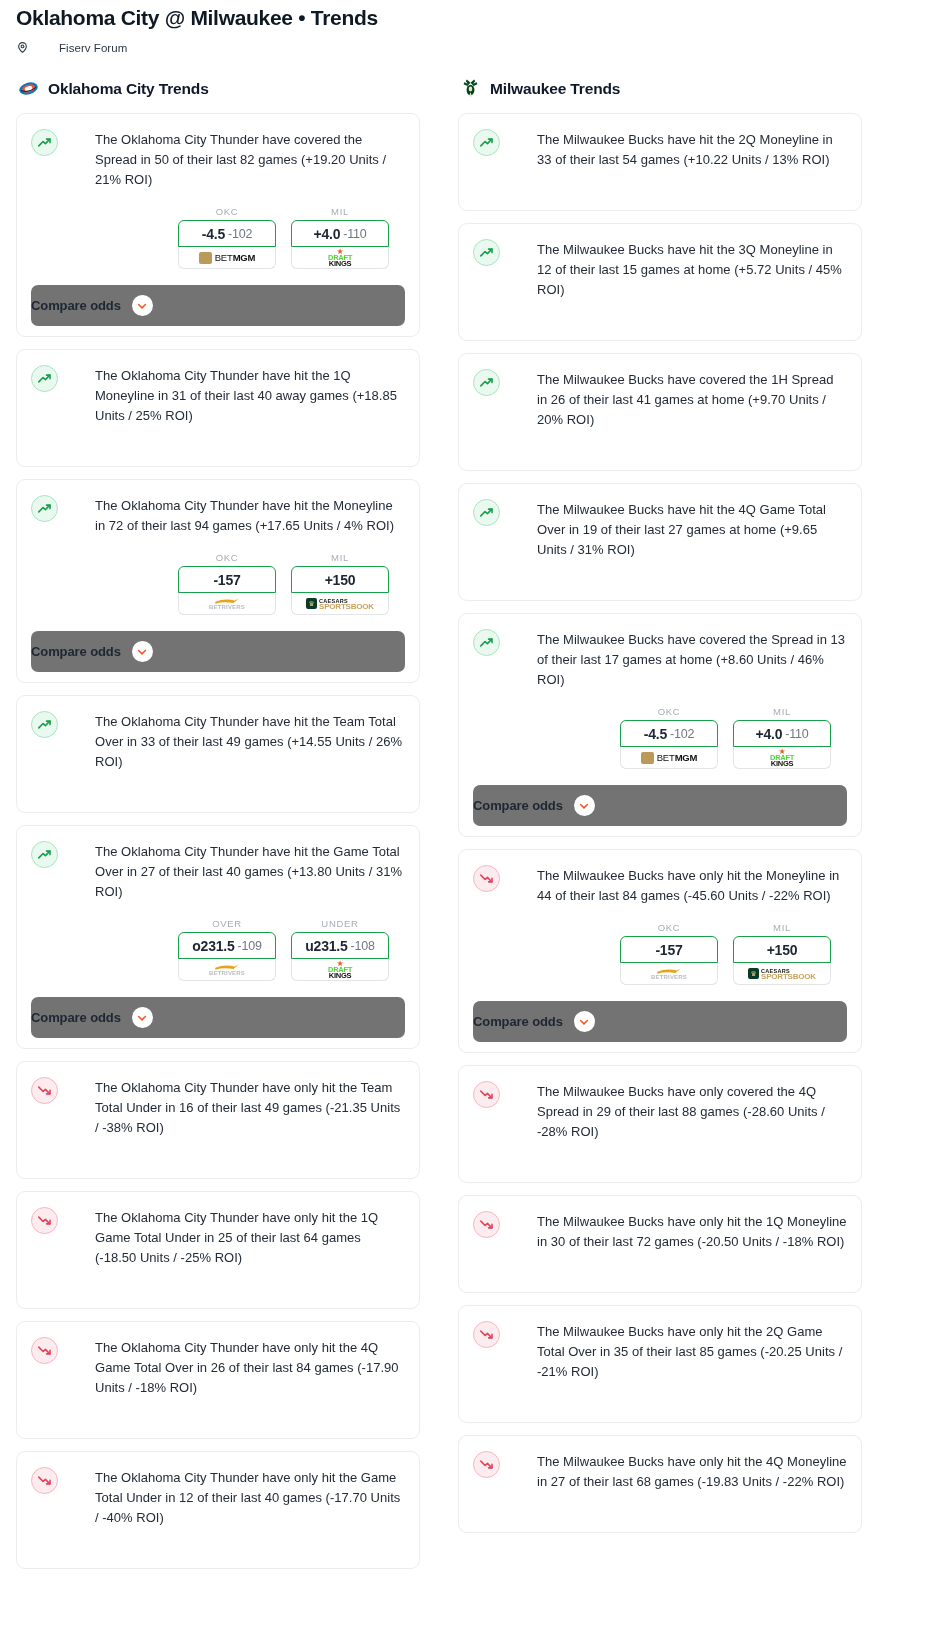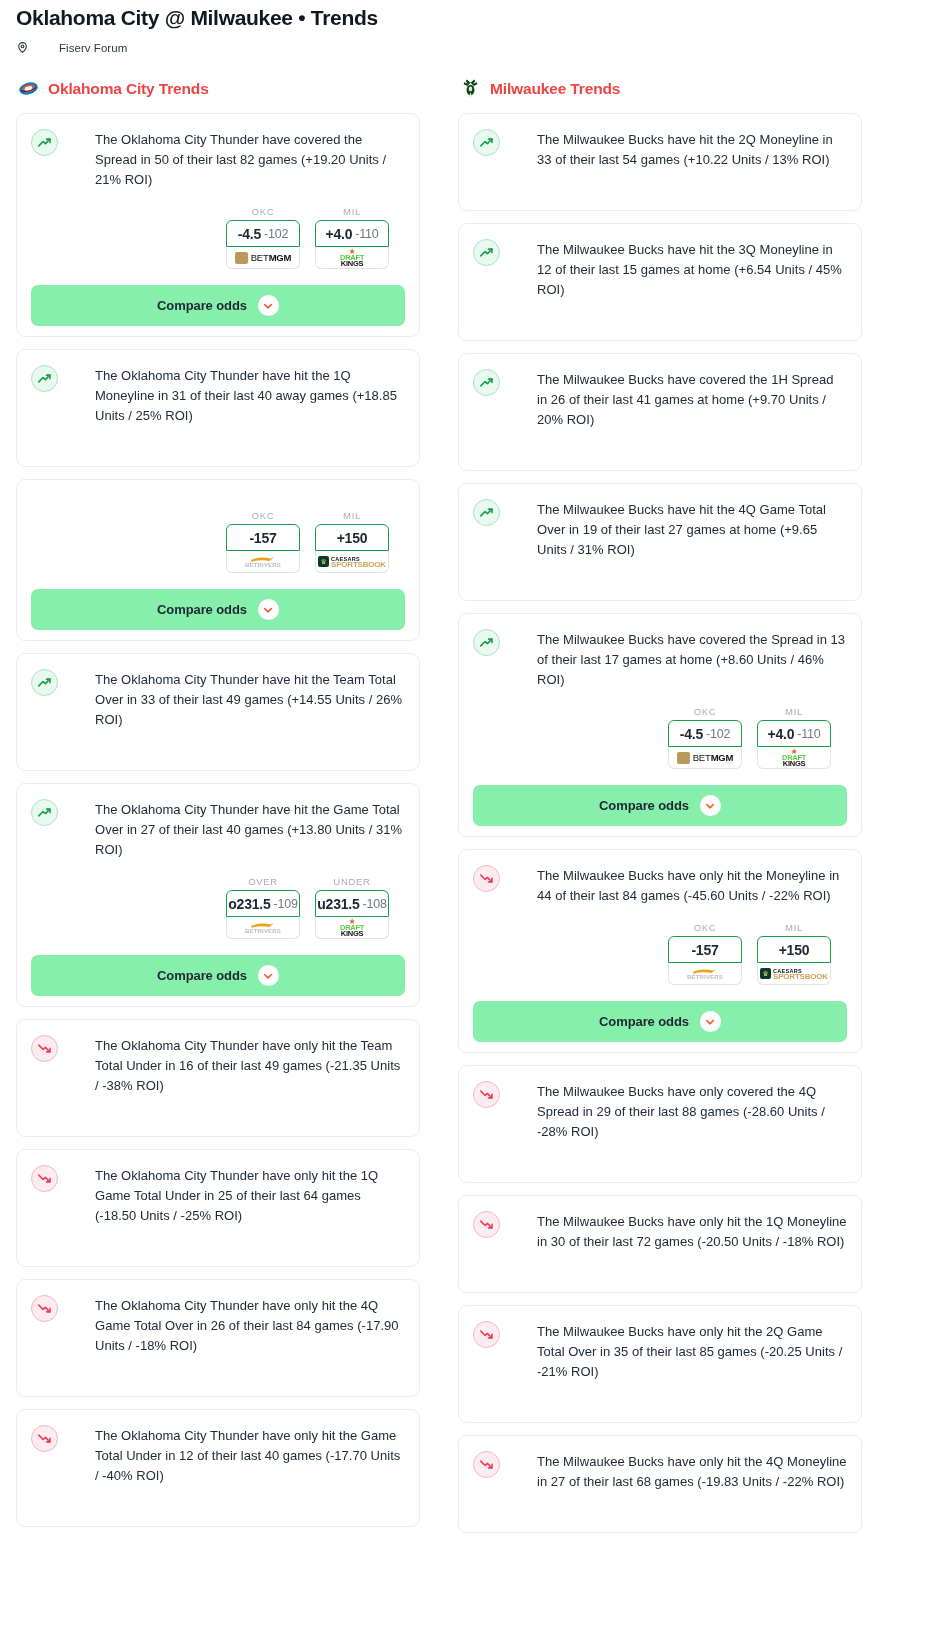--- a/index.html
+++ b/index.html
@@ -49,21 +49,21 @@
     display: flex;
     align-items: center;
     gap: 9px;
     margin-bottom: 14px;
     padding-left: 2px;
   }
   .col-header .team-logo { width: 21px; height: 21px; flex: 0 0 auto; display:block; }
   .col-header .col-title {
     font-size: 15.5px;
     font-weight: 700;
-    color: #ef4444;
+    color: #0f172a;
     letter-spacing: -0.15px;
   }
 
   
   .trend-card {
     border: 1px solid #ededf0;
     border-radius: 9px;
     background: #fff;
     margin-bottom: 12px;
     padding: 14px 14px 0 14px;
@@ -98,21 +98,21 @@
   .card-pad { height: 30px; }
 
   
   .odds-wrap {
     display: flex;
     justify-content: flex-end;
     gap: 15px;
     margin-top: 16px;
     padding-right: 16px;
   }
-  .odds-col { width: 74px; }
+  .odds-col { width: 98px; }
   .odds-label {
     text-align: center;
     font-size: 9.5px;
     color: #a6adb7;
     letter-spacing: 0.7px;
     margin-bottom: 3px;
     text-transform: uppercase;
   }
   .odds-box {
     border: 1px solid #17a04a;
@@ -145,26 +145,26 @@
     justify-content: center;
     background: #fff;
   }
 
   
   .compare-bar {
     margin: 16px -14px 0 -14px;
     padding: 0 14px;
   }
   .compare-inner {
-    background: #86efac;
+    background: #737373;
     border-radius: 7px;
     height: 41px;
     display: flex;
     align-items: center;
-    justify-content: center;
+    justify-content: flex-start;
     gap: 11px;
     margin-bottom: 10px;
   }
   .compare-label {
     font-size: 13px;
     font-weight: 700;
     color: #1d2733;
     letter-spacing: -0.1px;
   }
   .chev-circle {
@@ -258,20 +258,29 @@
               <path d="M4 13.5 L8.5 9 L11 11.2 L15.5 6.5" fill="none" stroke="#17a04a" stroke-width="1.7" stroke-linecap="round" stroke-linejoin="round"></path>
               <path d="M12.2 6.5 H15.8 V10.1" fill="none" stroke="#17a04a" stroke-width="1.7" stroke-linecap="round" stroke-linejoin="round"></path>
             </svg>
           </span>
           <span class="trend-text">The Oklahoma City Thunder have hit the 1Q Moneyline in 31 of their last 40 away games (+18.85 Units / 25% ROI)</span>
         </div>
         <div class="card-pad"></div>
         <div style="height:10px"></div>
       </div>
       <div class="trend-card">
+        <div class="trend-top">
+          <span class="trend-badge up">
+            <svg width="19" height="19" viewBox="0 0 20 20">
+              <path d="M4 13.5 L8.5 9 L11 11.2 L15.5 6.5" fill="none" stroke="#17a04a" stroke-width="1.7" stroke-linecap="round" stroke-linejoin="round"></path>
+              <path d="M12.2 6.5 H15.8 V10.1" fill="none" stroke="#17a04a" stroke-width="1.7" stroke-linecap="round" stroke-linejoin="round"></path>
+            </svg>
+          </span>
+          <span class="trend-text">The Oklahoma City Thunder have hit the Moneyline in 72 of their last 94 games (+17.65 Units / 4% ROI)</span>
+        </div>
         <div class="odds-wrap">
           <div class="odds-col">
             <div class="odds-label">OKC</div>
             <div class="odds-box">
               <span class="odds-line">-157</span>
             </div>
             <div class="book-box">
               <span style="display:flex;flex-direction:column;align-items:center;line-height:7px;">
                 <svg width="26" height="7" viewBox="0 0 40 10">
                   <path d="M2 7 q14 -6 30 -2 l6 -3 -8 7 q-15 -3 -28 1z" fill="#e8a31c"></path>
@@ -450,21 +459,21 @@
         <div style="height:10px"></div>
       </div>
       <div class="trend-card">
         <div class="trend-top">
           <span class="trend-badge up">
             <svg width="19" height="19" viewBox="0 0 20 20">
               <path d="M4 13.5 L8.5 9 L11 11.2 L15.5 6.5" fill="none" stroke="#17a04a" stroke-width="1.7" stroke-linecap="round" stroke-linejoin="round"></path>
               <path d="M12.2 6.5 H15.8 V10.1" fill="none" stroke="#17a04a" stroke-width="1.7" stroke-linecap="round" stroke-linejoin="round"></path>
             </svg>
           </span>
-          <span class="trend-text">The Milwaukee Bucks have hit the 3Q Moneyline in 12 of their last 15 games at home (+6.54 Units / 45% ROI)</span>
+          <span class="trend-text">The Milwaukee Bucks have hit the 3Q Moneyline in 12 of their last 15 games at home (+5.72 Units / 45% ROI)</span>
         </div>
         <div class="card-pad"></div>
         <div style="height:10px"></div>
       </div>
       <div class="trend-card">
         <div class="trend-top">
           <span class="trend-badge up">
             <svg width="19" height="19" viewBox="0 0 20 20">
               <path d="M4 13.5 L8.5 9 L11 11.2 L15.5 6.5" fill="none" stroke="#17a04a" stroke-width="1.7" stroke-linecap="round" stroke-linejoin="round"></path>
               <path d="M12.2 6.5 H15.8 V10.1" fill="none" stroke="#17a04a" stroke-width="1.7" stroke-linecap="round" stroke-linejoin="round"></path>

